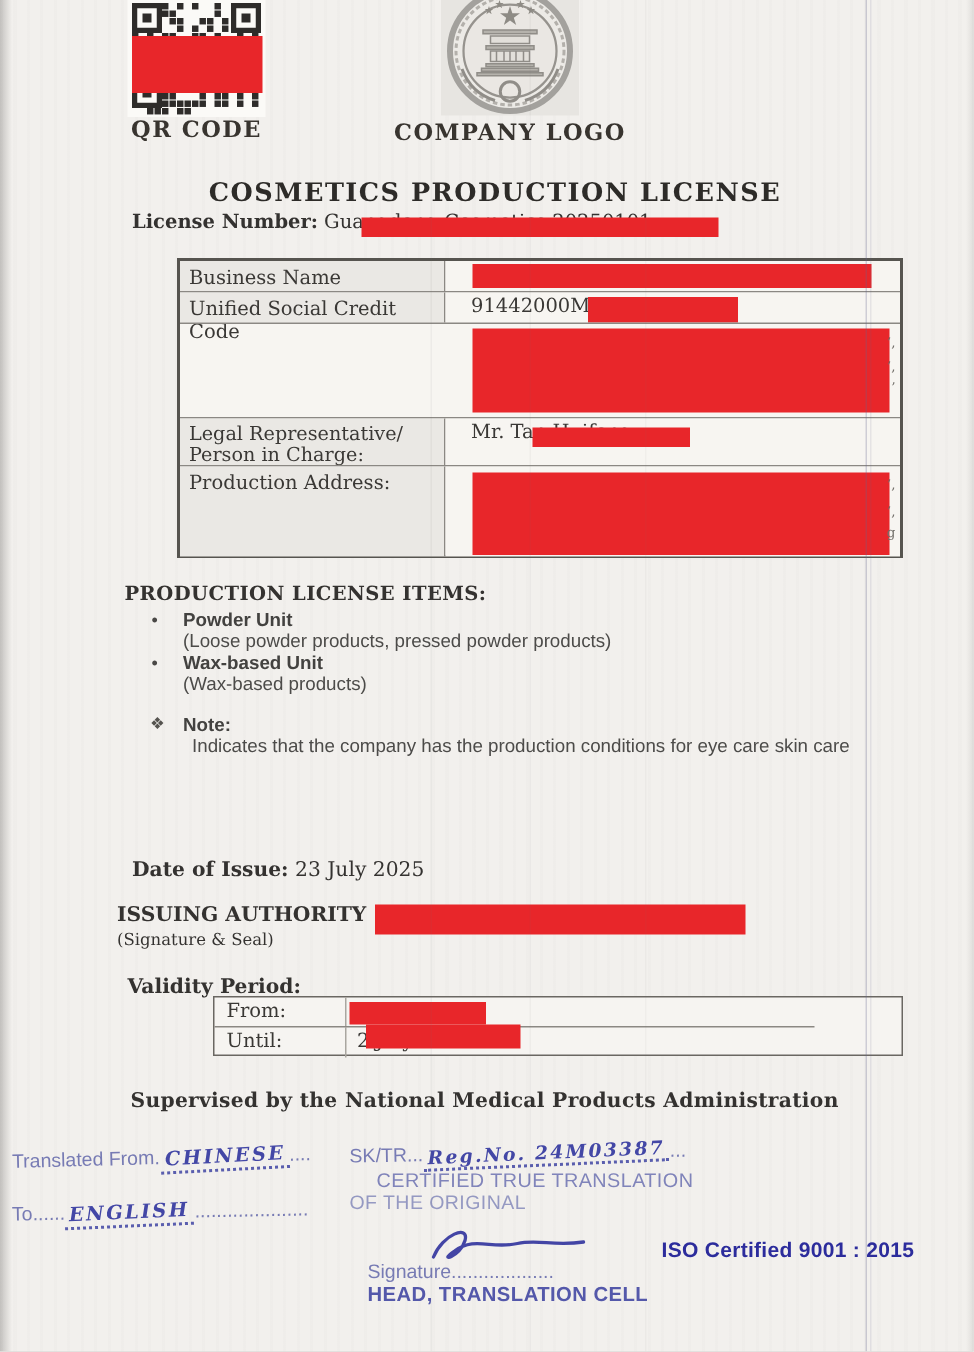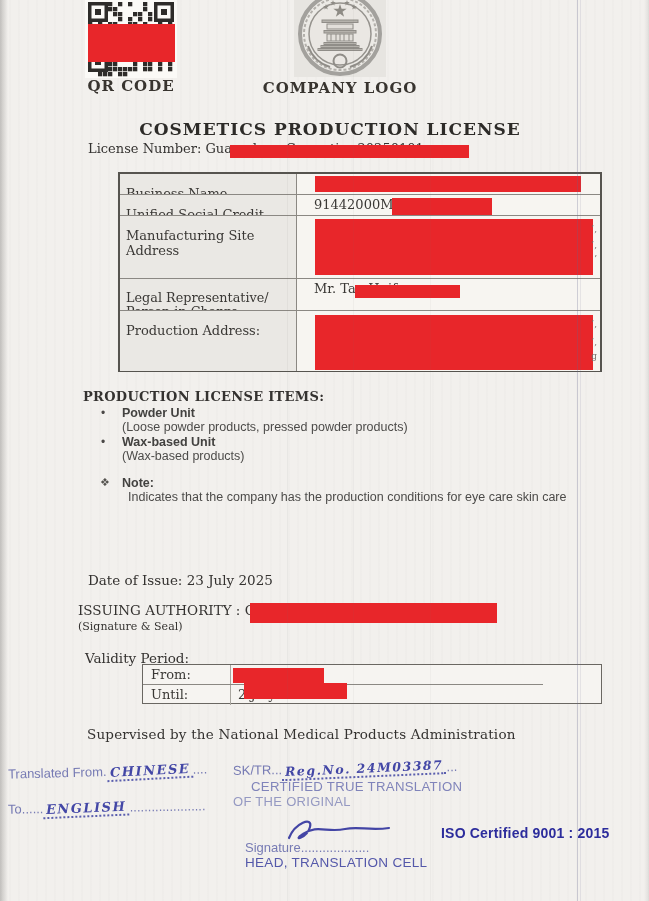--- a/index.html
+++ b/index.html
@@ -2,37 +2,37 @@
 <html><head>
 <meta charset="utf-8">
 <style>
   html,body{margin:0;padding:0;background:#d8d6d4;}
   .page{position:relative;width:649px;height:901px;margin:0 auto;background:#f2f0ed;overflow:hidden;
         font-family:"DejaVu Serif",serif;color:#343230;
         background-image:repeating-linear-gradient(90deg, rgba(0,0,0,0.012) 0 2px, rgba(255,255,255,0) 2px 9px);}
   .abs{position:absolute;}
   .serif{font-family:"DejaVu Serif",serif;}
   .sans{font-family:"Liberation Sans",sans-serif;}
-  .b{font-weight:normal;}
+  .b{font-weight:bold;}
   .redact{position:absolute;background:#e8262a;}
   
   .qr{left:85px;top:0;width:92px;height:78px;background:#fbfaf7;}
   .qr-label{left:58px;top:77px;width:146px;text-align:center;font-size:15px;font-weight:bold;letter-spacing:1px;color:#38342f;}
   .logo{left:294px;top:0;width:92px;height:77px;background:#e7e5e1;}
   .logo-label{left:248px;top:79px;width:184px;text-align:center;font-size:15px;font-weight:bold;letter-spacing:1px;color:#38342f;}
   .title{left:0;top:119px;width:660px;text-align:center;font-size:17px;font-weight:bold;letter-spacing:1px;color:#2d2b28;}
   .license-line{left:88px;top:141px;font-size:13px;white-space:nowrap;}
   .under{position:relative;white-space:pre;}
   .r-license{left:-2px;right:-45px;top:4px;bottom:-2px;}
   .r-name{left:-1px;right:-39px;top:4px;bottom:-2px;}
   .r-until{left:-2px;right:-51px;top:-4px;bottom:3px;}
   
   .tbl{left:118px;top:172px;width:484px;height:200px;border:2px solid #56544f;box-sizing:border-box;background:#f7f5f1;}
   .cell{position:absolute;box-sizing:border-box;font-size:13px;color:#3a3835;}
-  .lcell{left:0;width:177px;background:#eae8e4;border-right:1px solid #8b8883;padding:12px 6px;}
+  .lcell{left:0;width:177px;background:#eae8e4;border-right:1px solid #8b8883;padding:4px 6px;}
   .vcell{left:177px;width:303px;background:#f7f5f1;}
   .rowline{position:absolute;left:0;width:480px;height:0;border-top:1px solid #8b8883;}
   .frag{position:absolute;right:3px;font-size:9px;color:#73706b;}
   
   .items-h{left:83px;top:389px;font-size:13px;font-weight:bold;letter-spacing:.3px;}
   .bullet{font-size:12px;color:#4a4846;}
   .item-n{font-size:12.5px;font-weight:bold;color:#434240;}
   .item-d{font-size:12.5px;color:#4c4b49;}
   .note-t{font-size:12.5px;color:#4c4b49;}
   
@@ -227,21 +227,20 @@
     </div>
     <div class="rowline" style="top:20px;"></div>
 
     <div class="cell lcell" style="top:21px;height:20px;">Unified Social Credit Code</div>
     <div class="cell vcell" style="top:21px;height:20px;">
       <span class="abs" style="left:17px;top:2px;">91442000MA</span>
       <span class="redact" style="left: 95px; top: 3px; width: 100px; height: 17px; background: rgb(232, 38, 42);"></span>
     </div>
     <div class="rowline" style="top:41px;"></div>
 
-    <div class="cell lcell" style="top:42px;height:62px;">Manufacturing Site Address</div>
     <div class="cell vcell" style="top:42px;height:62px;">
       <span class="redact" style="left: 18px; top: 3px; width: 278px; height: 56px; background: rgb(232, 38, 42);"></span>
       <span class="frag" style="top:8px;">’,</span>
       <span class="frag" style="top:24px;">’,</span>
       <span class="frag" style="top:38px;">’</span>
     </div>
     <div class="rowline" style="top:104px;"></div>
 
     <div class="cell lcell" style="top:105px;height:31px;font-size:12.8px;line-height:14px;">
       <span>Legal Representative/</span><br><span>Person in Charge:</span>

